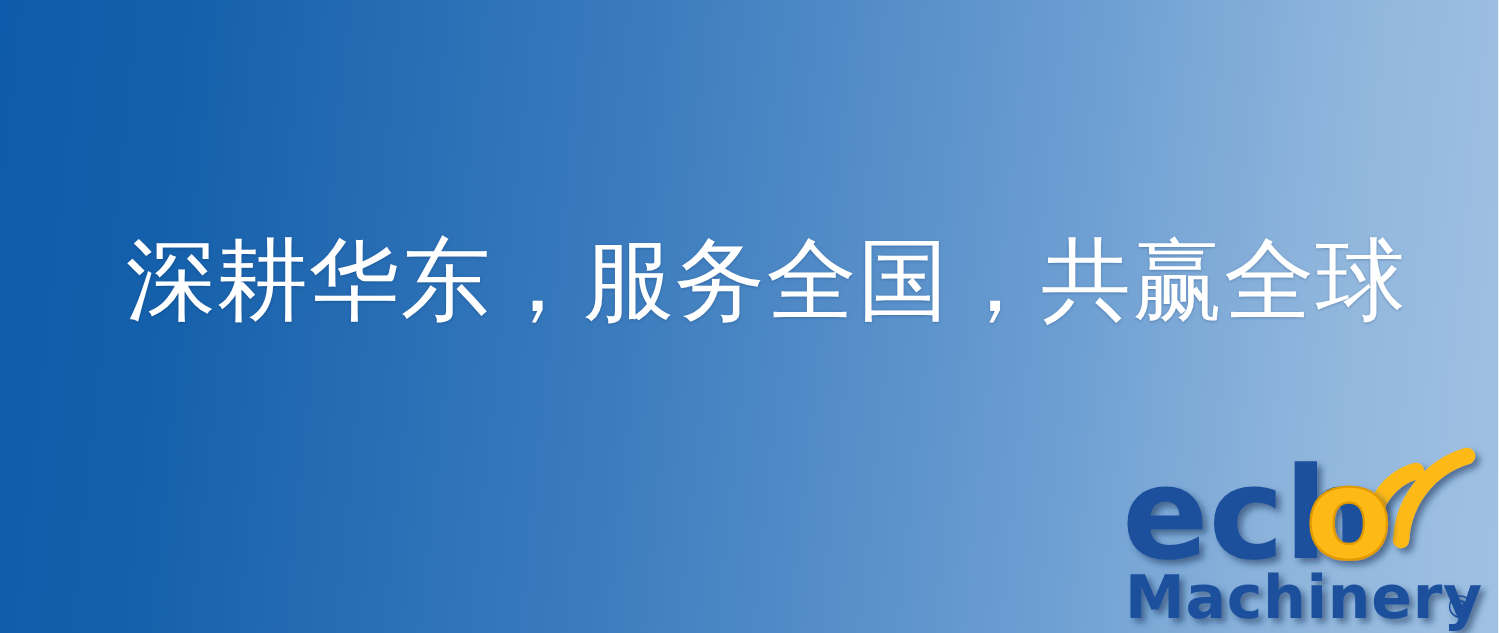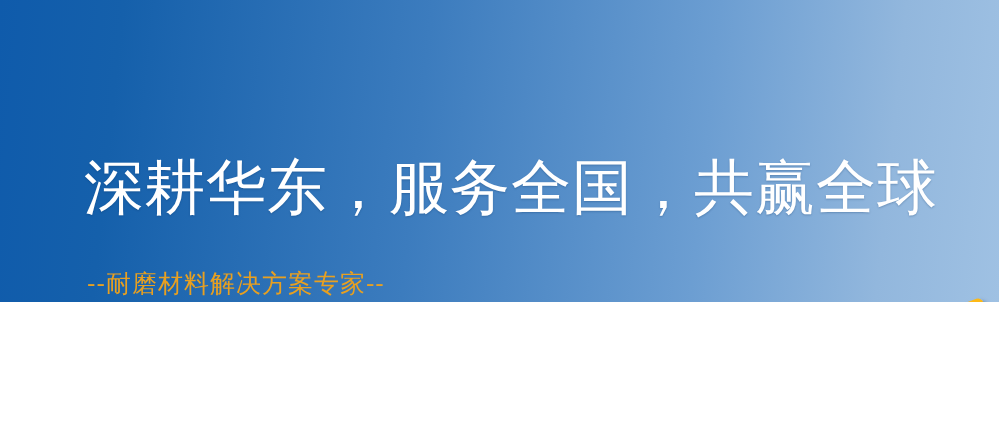--- a/index.html
+++ b/index.html
@@ -8,21 +8,21 @@
     padding: 0;
     background: #ffffff;
   }
   body {
     font-family: "Liberation Sans", sans-serif;
   }
 
   .banner {
     position: relative;
     width: 999px;
-    height: 302px;
+    height: 422px;
     overflow: hidden;
     
     background: linear-gradient(96deg, #0f5bab 0%, #1560ab 12%, #3c7cbe 42%, #6c9ed2 70%, #92b7dd 88%, #9fc1e3 100%);
     text-align: center;
   }
 
   
   .headline {
     position: absolute;
     left: 84px;
@@ -70,21 +70,20 @@
     height: 126px;
   }
 </style>
 </head>
 <body>
 
 <div class="banner">
 
   <div class="headline">深耕华东，服务全国，共赢全球</div>
 
-  <div class="subtitle">--耐磨材料解决方案专家--</div>
 
   <div class="logo">
     <div class="logo-mark">
       <svg class="logo-svg" viewBox="0 0 251 126" xmlns="http://www.w3.org/2000/svg">
         <defs>
           <filter id="dropshadow" x="-30%" y="-30%" width="170%" height="170%">
             <feDropShadow dx="3" dy="3" stdDeviation="2.2" flood-color="#0d2d55" flood-opacity="0.55"></feDropShadow>
           </filter>
         </defs>
 

